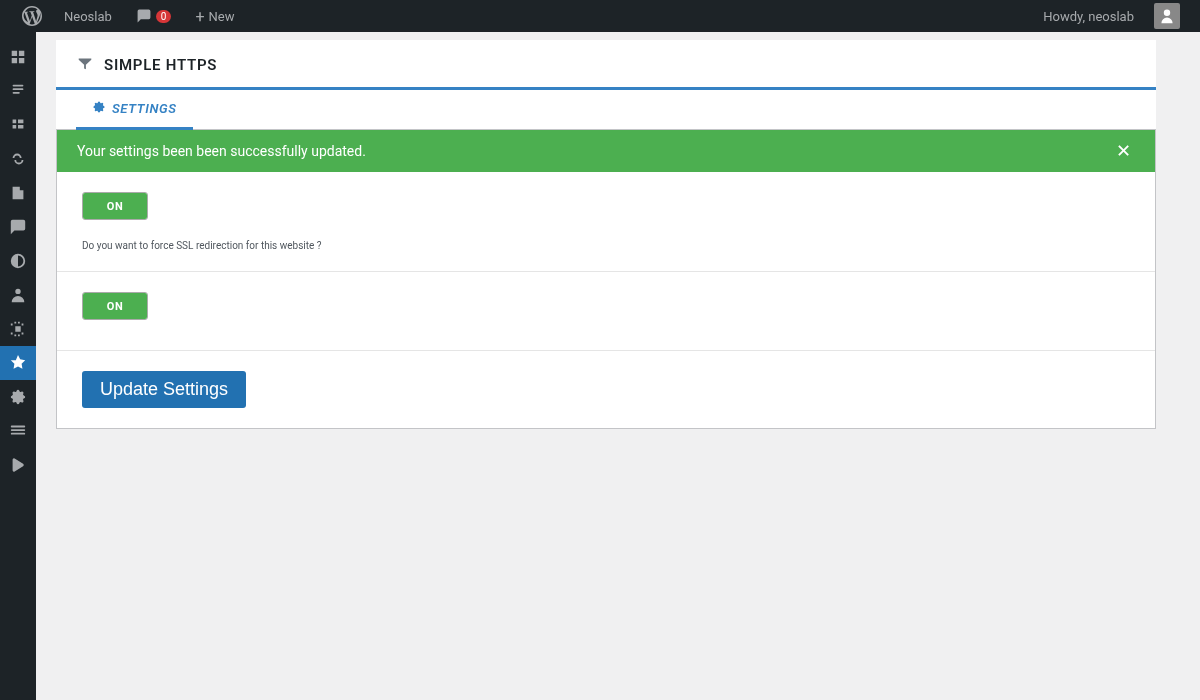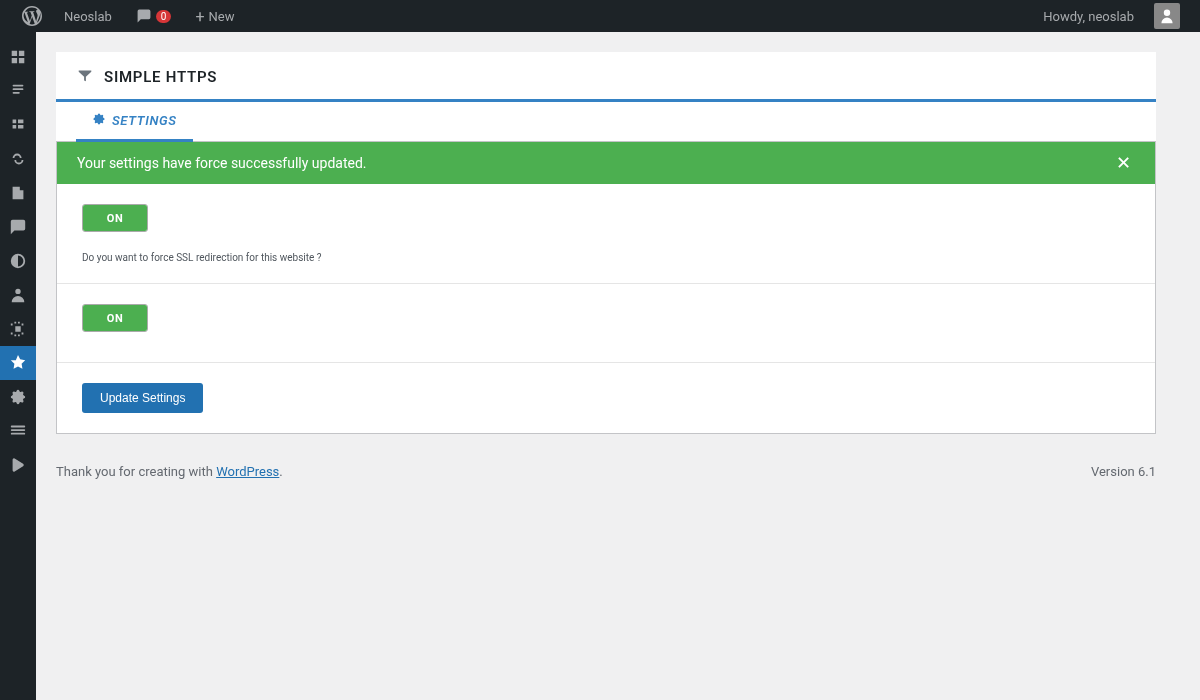--- a/index.html
+++ b/index.html
@@ -49,21 +49,21 @@
       color: #a7aaad;
       cursor: pointer;
       position: relative;
     }
     .sidebar-icon.active { color: #fff; background: #2271b1; }
     .sidebar-icon svg { width: 18px; height: 18px; fill: currentColor; }
 
     
     .main-content {
       flex: 1;
-      padding: 20px 20px 0 20px;
+      padding: 8px 20px 0 20px;
       overflow-y: auto;
     }
 
     
     .plugin-wrap { max-width: 1100px; }
 
     
     .page-header {
       display: flex;
       align-items: center;
@@ -194,21 +194,21 @@
       cursor: pointer;
     }
 
     
     .btn-settings-wrap { padding: 20px 25px; }
     .btn-update {
       background: #2271b1;
       color: #fff;
       border: none;
       padding: 8px 18px;
-      font-size: 12px;
+      font-size: 18px;
       font-weight: 400;
       cursor: pointer;
       border-radius: 3px;
     }
 
     
     .wp-footer {
       margin-top: 20px;
       padding: 10px 0;
       color: #646970;
@@ -360,21 +360,21 @@
                 <path d="M11.49 3.17c-.38-1.56-2.6-1.56-2.98 0a1.532 1.532 0 01-2.286.948c-1.372-.836-2.942.734-2.106 2.106.54.886.061 2.042-.947 2.287-1.561.379-1.561 2.6 0 2.978a1.532 1.532 0 01.947 2.287c-.836 1.372.734 2.942 2.106 2.106a1.532 1.532 0 012.287.947c.379 1.561 2.6 1.561 2.978 0a1.533 1.533 0 012.287-.947c1.372.836 2.942-.734 2.106-2.106a1.533 1.533 0 01.947-2.287c1.561-.379 1.561-2.6 0-2.978a1.532 1.532 0 01-.947-2.287c.836-1.372-.734-2.942-2.106-2.106a1.532 1.532 0 01-2.287-.947zM10 13a3 3 0 100-6 3 3 0 000 6z"></path>
               </svg>
           </span>
           <span>SETTINGS</span>
         </div>
       </div>
 
       <div class="content-area">
 
         <div class="notice-success">
-          <span>Your settings have force successfully updated.</span>
+          <span>Your settings been been successfully updated.</span>
           <button class="notice-dismiss">✕</button>
         </div>
 
         <div class="settings-section">
           <div class="toggle-wrap">
             <div class="toggle-switch">
               <span class="toggle-on">ON</span>
               <span class="toggle-handle"></span>
             </div>
           </div>
@@ -389,22 +389,16 @@
             </div>
           </div>
         </div>
 
         <div class="btn-settings-wrap">
           <button class="btn-update">Update Settings</button>
         </div>
 
       </div>
 
-      <div class="wp-footer">
-        <div>
-          <span>Thank you for creating with </span><a>WordPress</a><span>.</span>
-        </div>
-        <div>Version 6.1</div>
-      </div>
 
     </div>
   </div>
 </div>
 
 </body></html>

